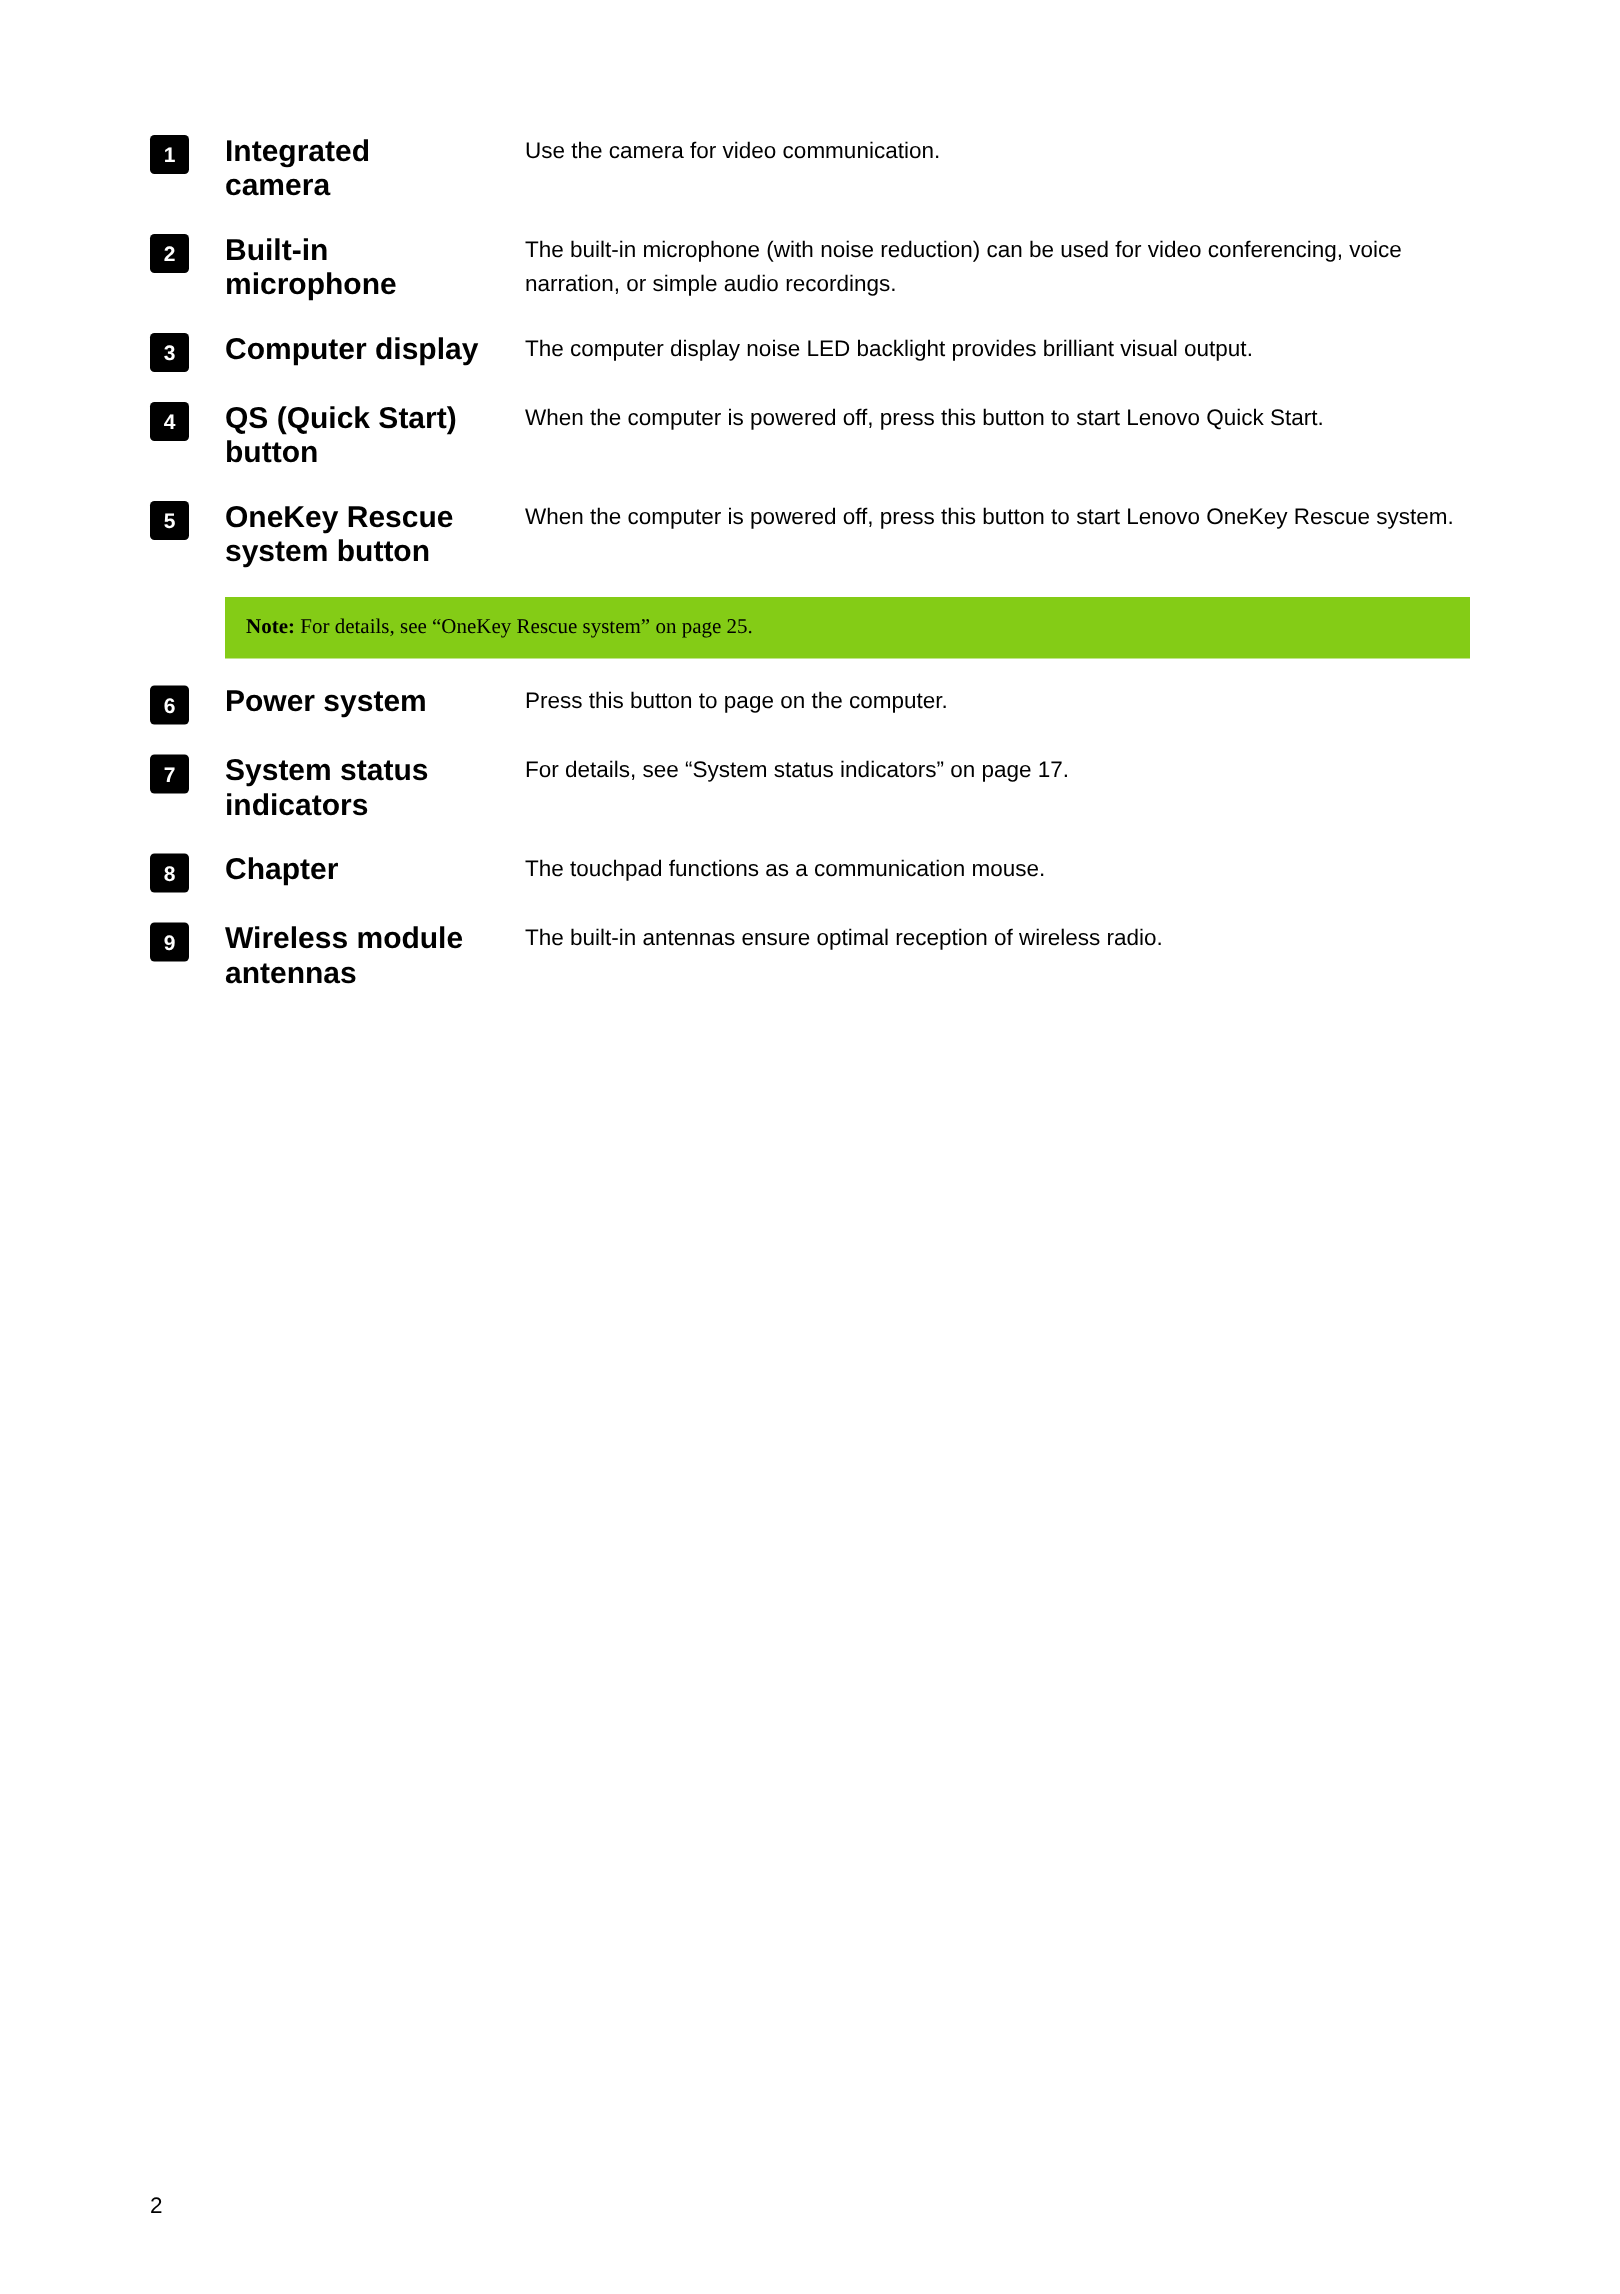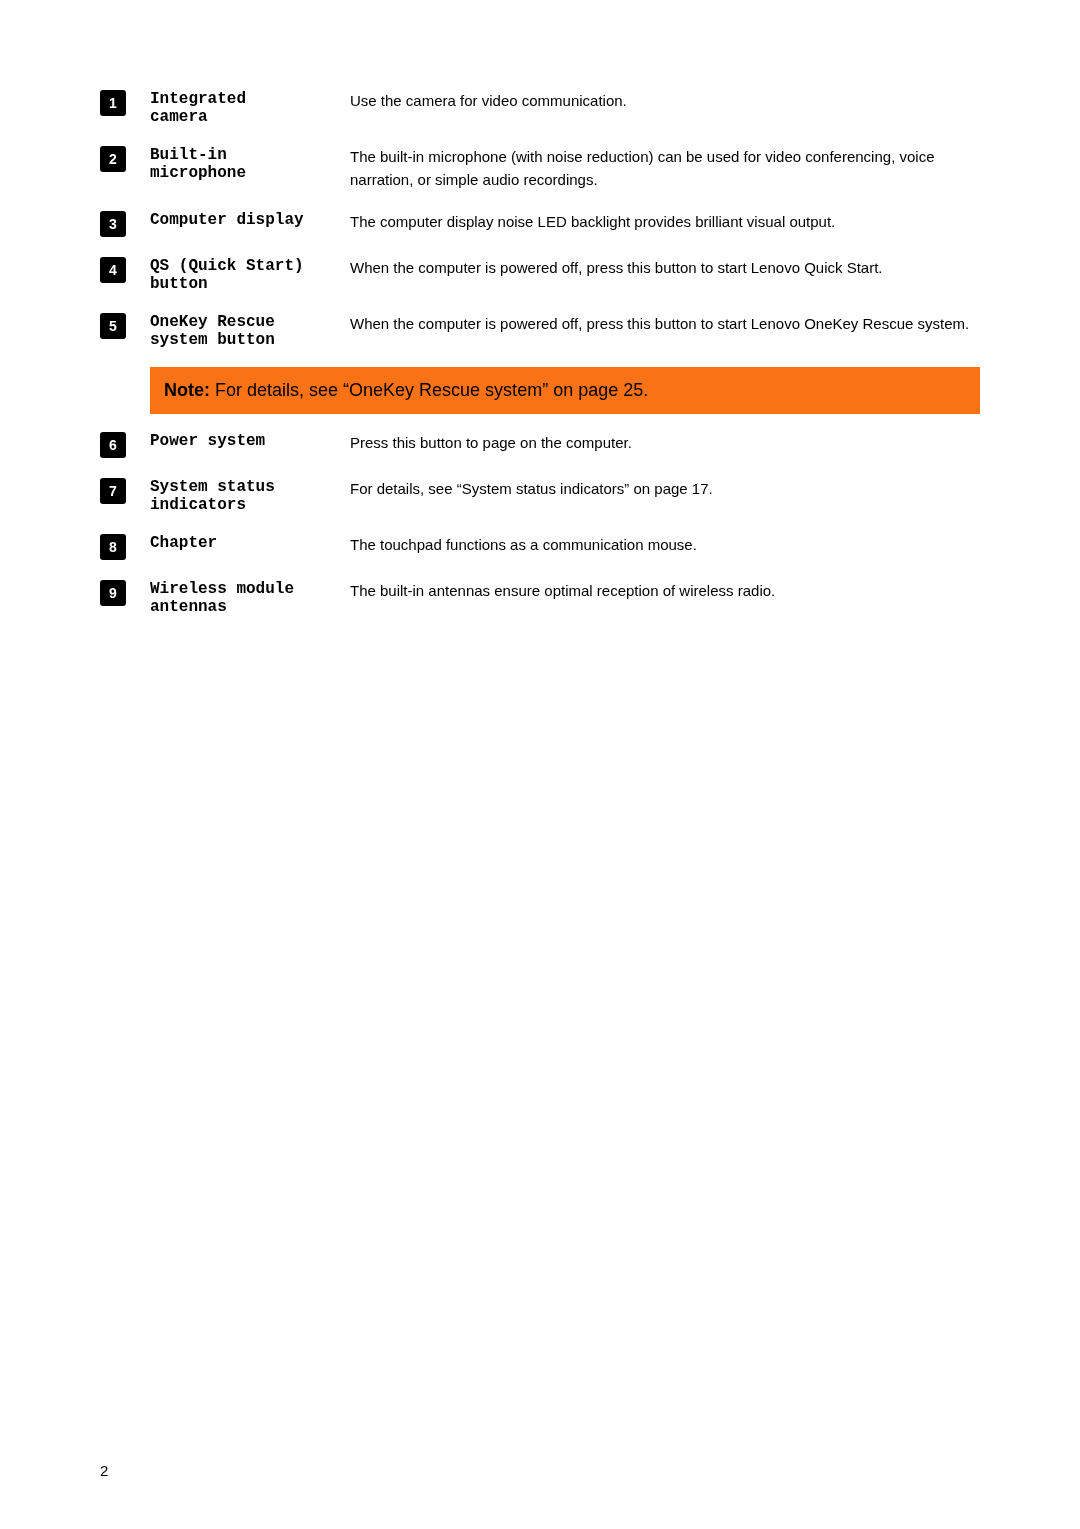--- a/index.html
+++ b/index.html
@@ -60,44 +60,44 @@
       font-weight: bold;
       font-size: 14px;
       font-family: Arial, sans-serif;
       border-radius: 3px;
       flex-shrink: 0;
     }
 
     .term-cell {
       width: 200px;
       font-weight: bold;
-      font-family: Liberation Mono, monospace;
-      font-size: 16px;
+      font-family: Liberation Sans, sans-serif;
+      font-size: 20px;
       padding-right: 20px;
       vertical-align: top;
       padding-top: 10px;
     }
 
     .desc-cell {
       font-family: Liberation Sans, sans-serif;
       font-size: 15px;
       line-height: 1.5;
       vertical-align: top;
       padding-top: 10px;
     }
 
     .note-row td {
       padding: 8px 0;
     }
 
     .note-box {
-      background-color: #f97316;
+      background-color: #84cc16;
       padding: 10px 14px;
-      font-family: Liberation Sans, sans-serif;
-      font-size: 18px;
+      font-family: Liberation Serif, serif;
+      font-size: 14px;
       line-height: 1.5;
       border: none;
       width: 100%;
     }
 
     .note-box .note-label {
       font-weight: bold;
     }
 
     .page-number {

